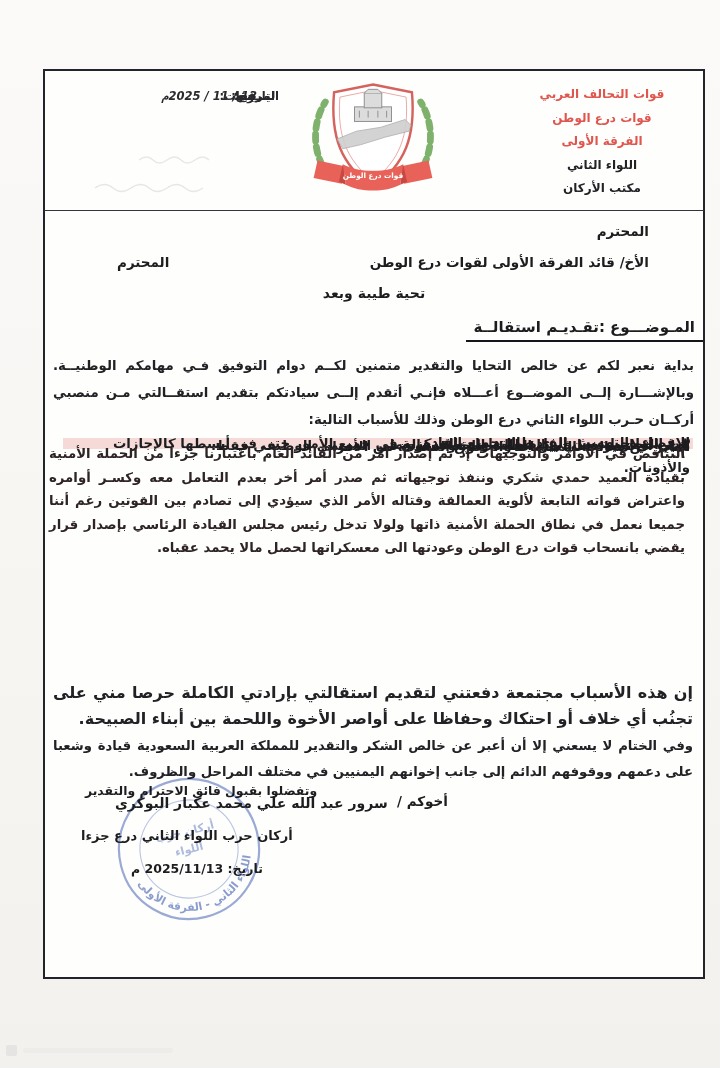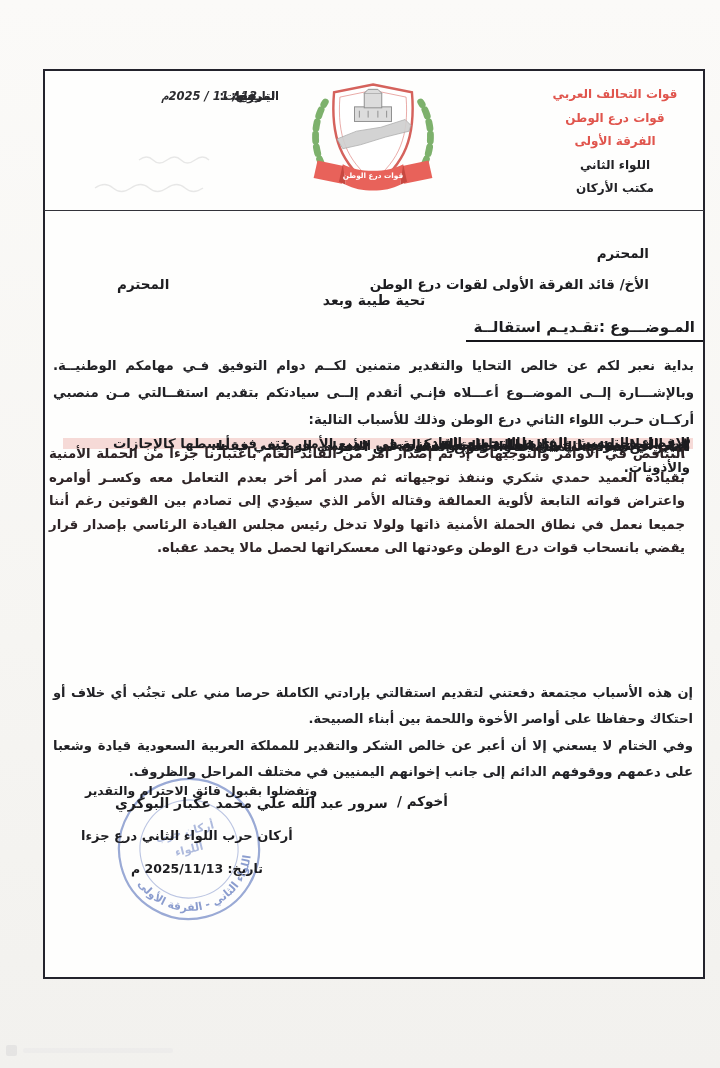--- a/index.html
+++ b/index.html
@@ -8,50 +8,50 @@
     background:linear-gradient(180deg,#fbfaf8 0%,#f6f5f2 60%,#f2f1ee 100%);
     font-family:"DejaVu Sans",sans-serif;color:#1d1d20;
   }
   .frame{
     position:absolute;left:43px;top:69px;width:658px;height:906px;
     border:2.5px solid #23232c;background:#fefefd;
   }
   .frame *{position:absolute;}
   
   .lh-rule{top:139px;left:-1px;right:-1px;height:0;border-top:1.6px solid #33333a;}
-  .lh-right{top:12px;right:13px;width:150px;direction:rtl;text-align:center;
+  .lh-right{top:12px;right:26px;width:150px;direction:rtl;text-align:center;
     font-weight:bold;font-size:12px;line-height:23.5px;color:#232327;}
   .lh-right div{position:static;}
   .lh-right .red{color:#e0554d;}
   .lh-left{top:12px;left:22px;width:212px;direction:rtl;text-align:right;
     font-weight:bold;font-size:11.5px;line-height:27px;color:#2a2a2e;}
   .lh-left .meta-row{position:static;display:block;white-space:nowrap;}
   .lh-left .val{margin-right:22px;font-style:italic;}
   .scrib{opacity:.16;}
   
   .emblem{top:8px;left:255px;width:146px;height:118px;}
   
   .addr-row{left:72px;right:54px;display:flex;justify-content:space-between;
     direction:rtl;font-size:13.5px;font-weight:bold;white-space:nowrap;}
-  .addr-row span{position:static;margin-top:22px;}
+  .addr-row span{position:static;}
   .addr-1{top:152px;} .addr-2{top:183px;}
-  .greeting{top:214px;left:0;right:0;text-align:center;font-size:14px;font-weight:bold;margin-top:7px;}
+  .greeting{top:214px;left:0;right:0;text-align:center;font-size:14px;font-weight:bold;}
   .subject-wrap{top:246px;left:0;right:0;text-align:right;}
   .subject{position:static;display:inline-block;font-size:15px;font-weight:bold;
     border-bottom:2.2px solid #15151a;padding:0 8px 4px;}
   
   .para{direction:rtl;text-align:justify;font-weight:bold;color:#222226;}
   .intro{top:281px;left:8px;right:9px;font-size:13.3px;line-height:27px;}
   .reasons{top:360px;left:4px;right:13px;direction:rtl;font-size:13.3px;font-weight:bold;}
   .reason{position:static;display:flex;gap:12px;direction:rtl;line-height:23.5px;margin-bottom:1px;}
   .reason .num{flex:0 0 20px;text-align:right;}
   .reason .txt{flex:1;text-align:right;}
   .reason.hl{background:#f6dad7;margin:3px -3px 0 14px;padding:4px 8px 7px 8px;line-height:23.6px;}
   .reason.hl .txt{text-align:justify;color:#2e2426;}
-  .closing-1{top:609px;left:8px;right:10px;font-size:13px;line-height:25.5px;}
+  .closing-1{top:609px;left:8px;right:10px;font-size:16px;line-height:25.5px;}
   .closing-2{top:662px;left:8px;right:10px;font-size:13.2px;line-height:25.5px;}
   .salutation{top:712px;left:40px;right:120px;text-align:left;font-size:12.4px;font-weight:bold;}
   
   .sig{font-weight:bold;white-space:nowrap;direction:rtl;text-align:right;}
   .sig-prefix{left:352px;top:722px;font-size:13.5px;}
   .sig-name{left:70px;top:724px;font-size:14px;}
   .sig-title{left:36px;top:757px;font-size:13px;}
   .sig-date{left:86px;top:790px;font-size:12.5px;}
   
   .stamp{left:68px;top:702px;width:152px;height:152px;opacity:.82;

